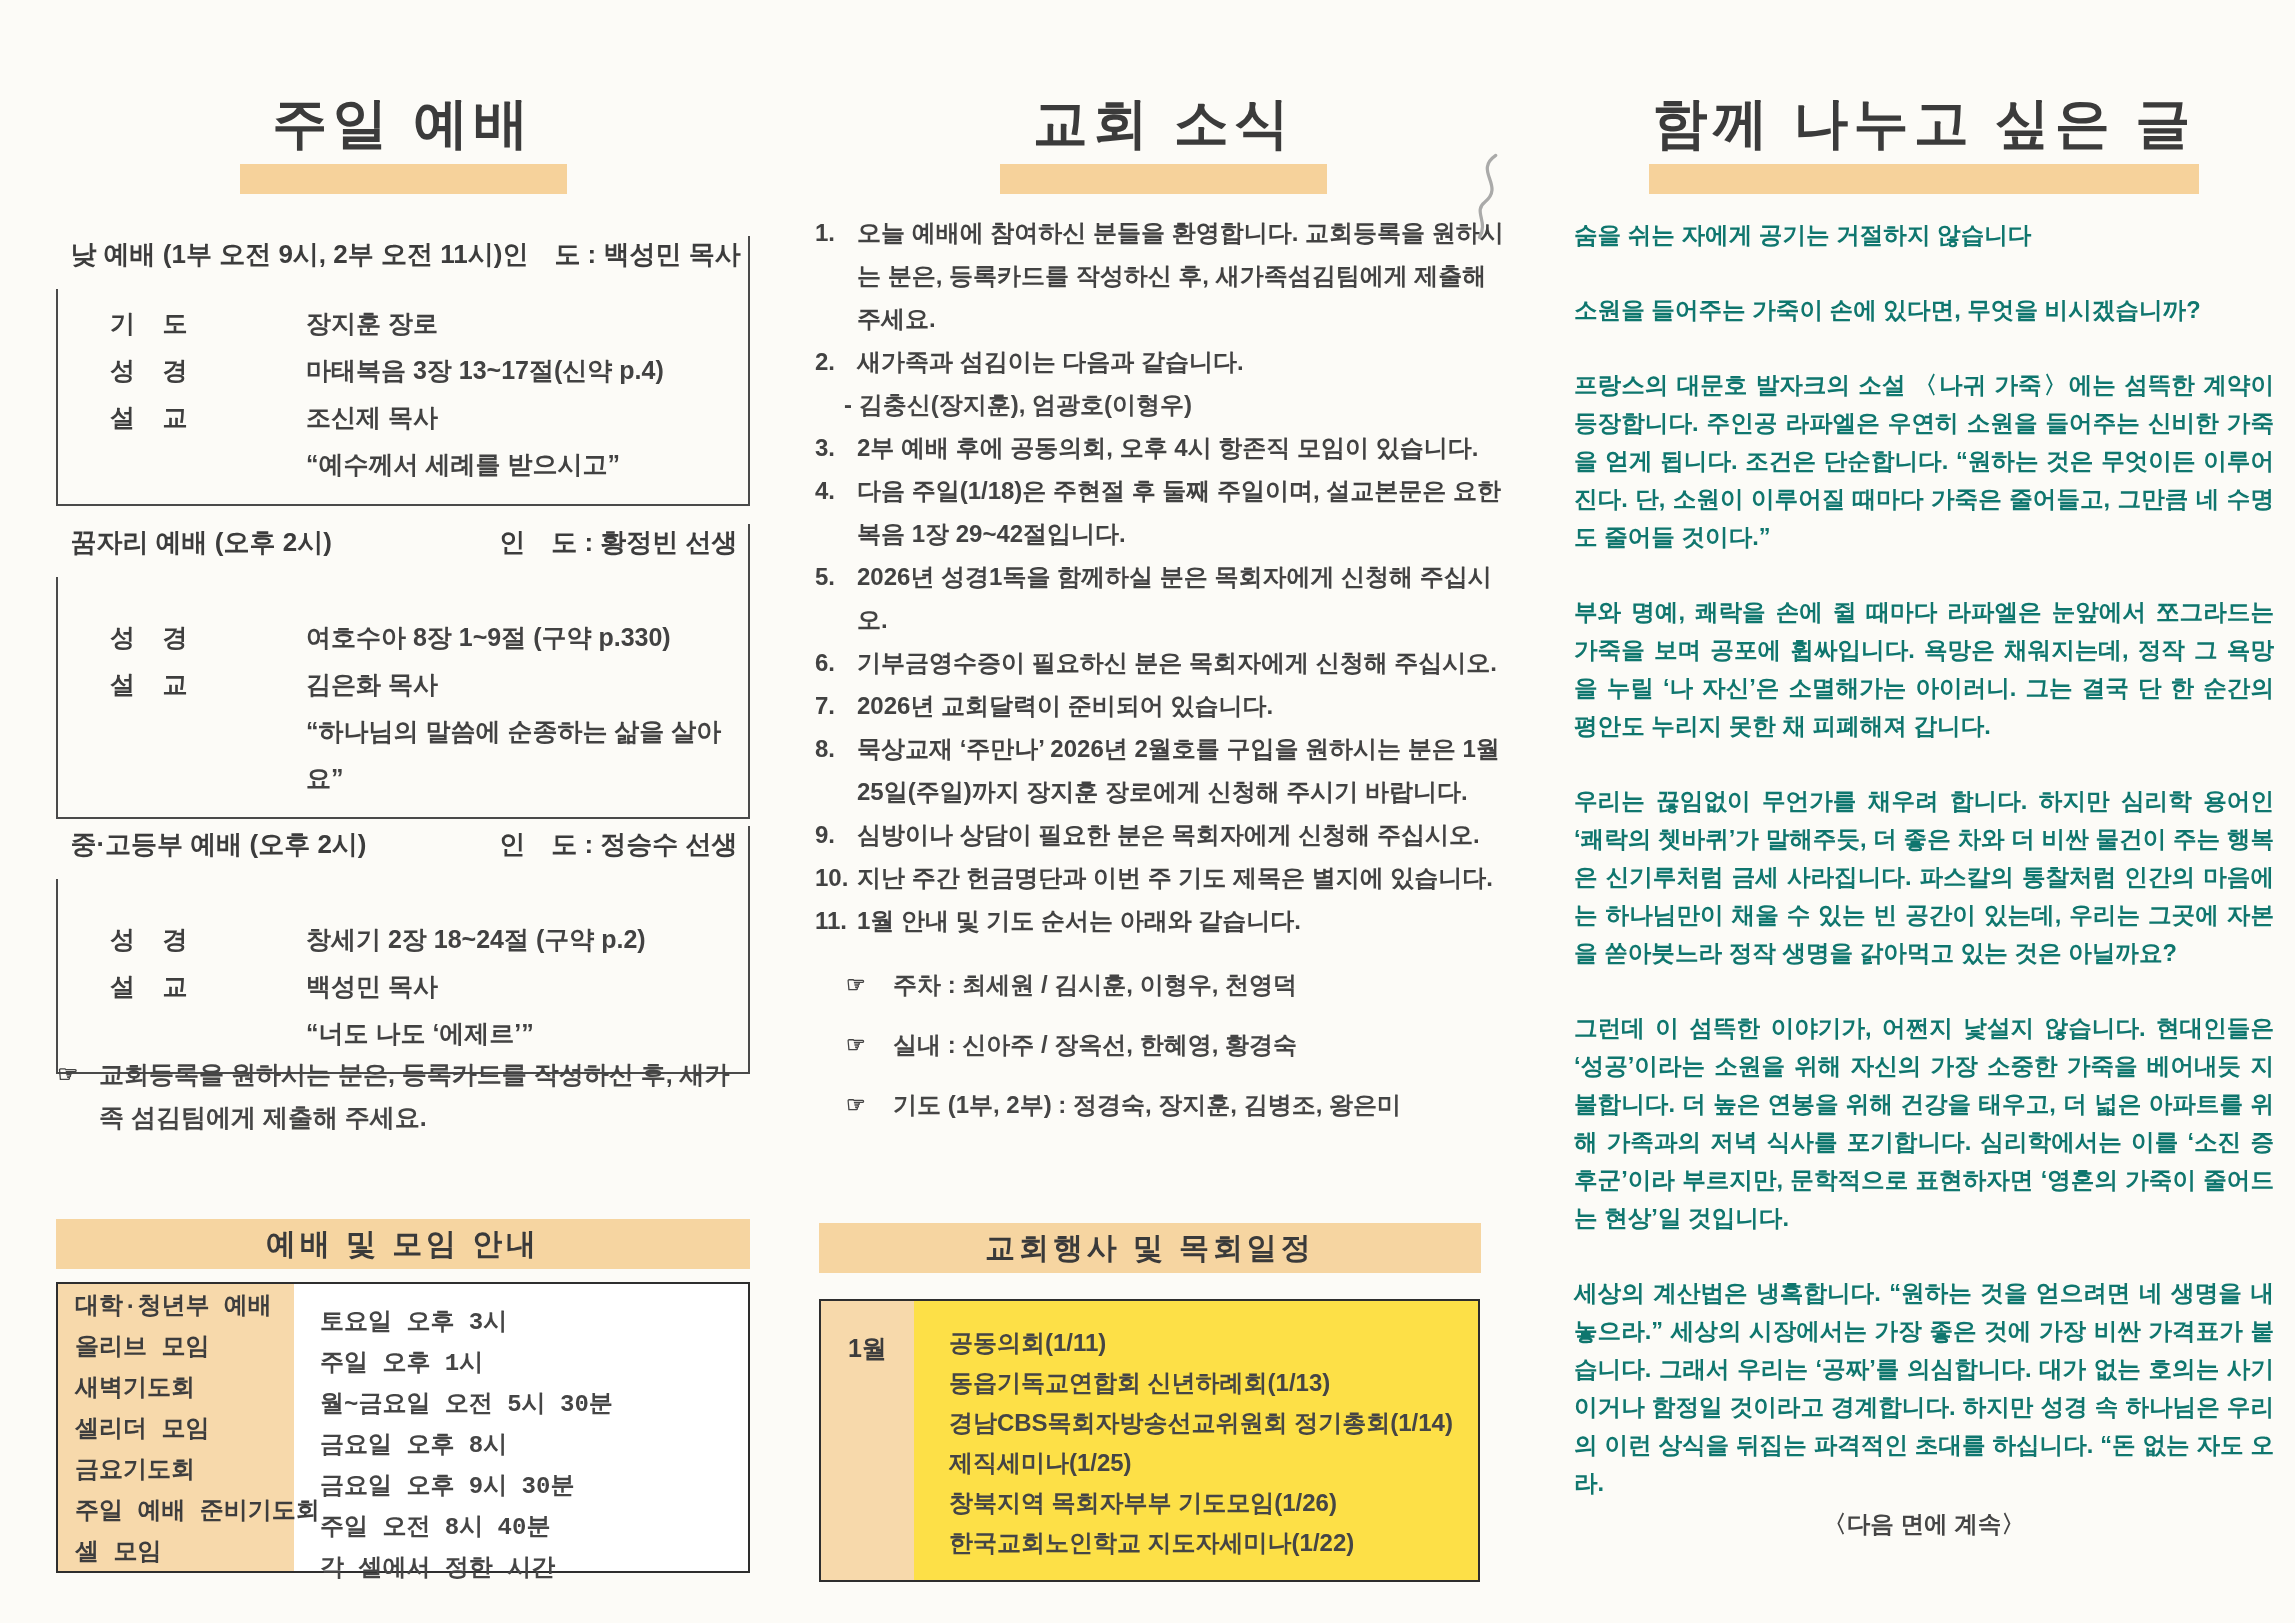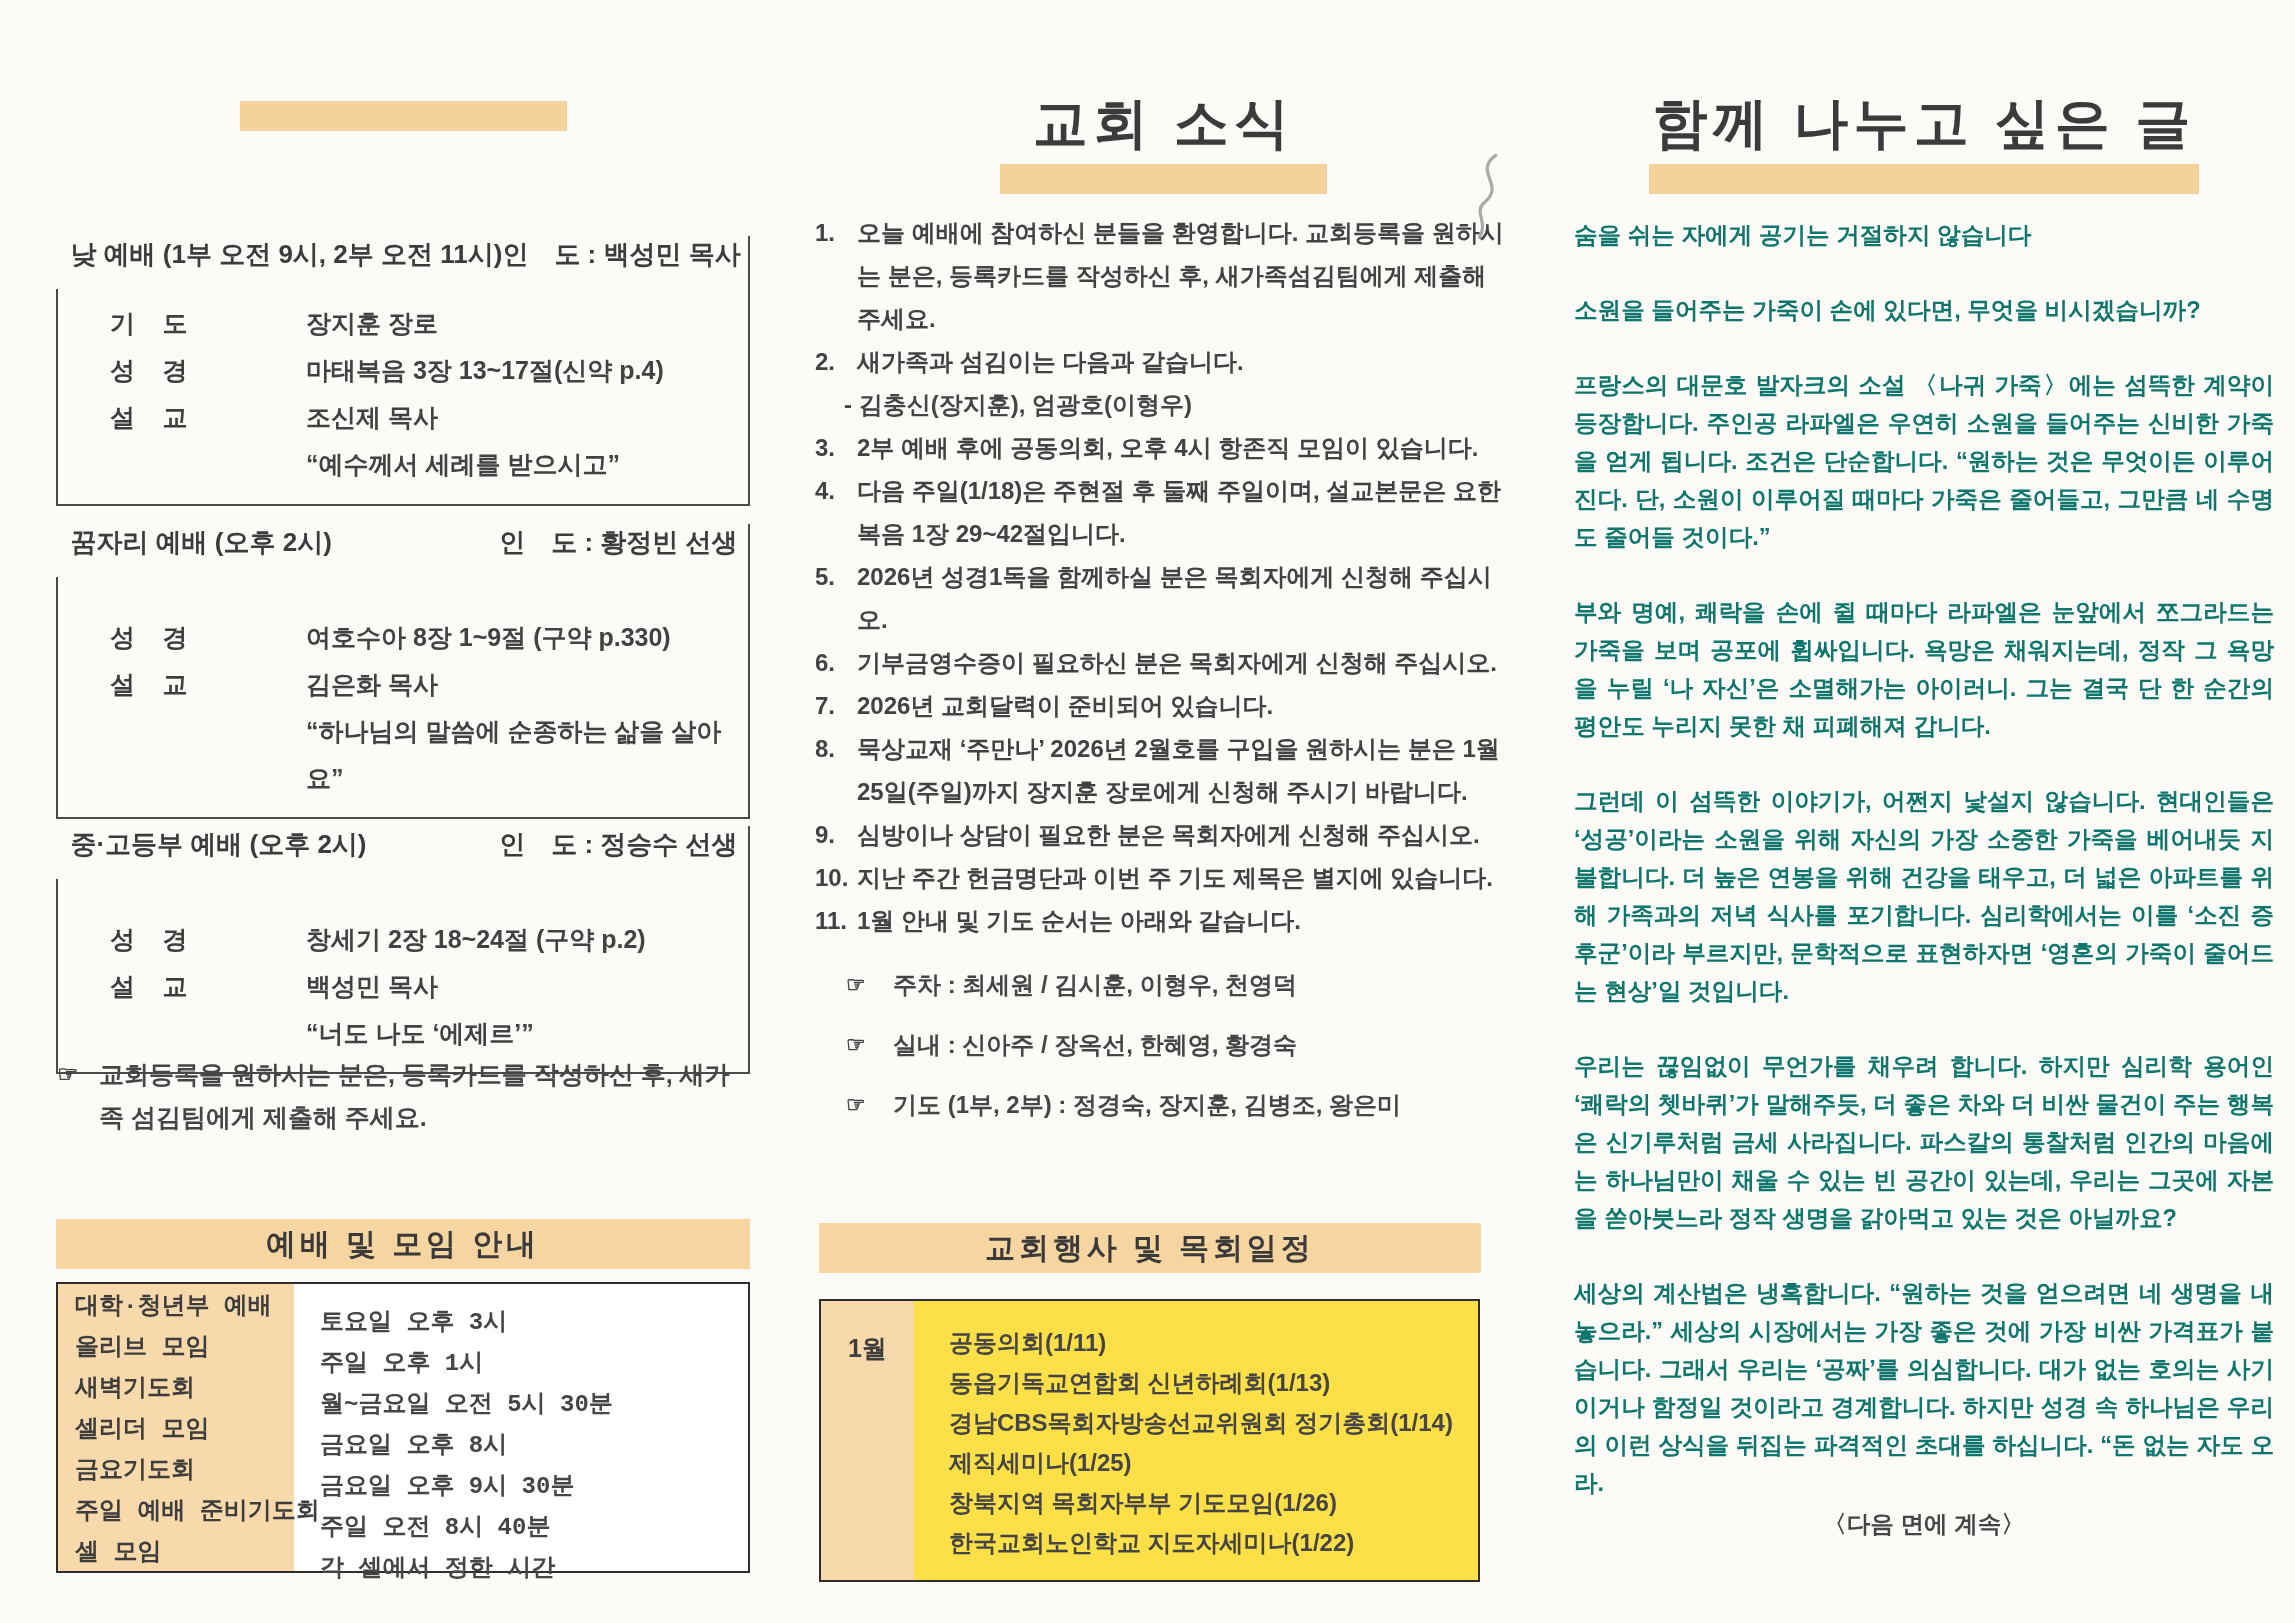--- a/index.html
+++ b/index.html
@@ -61,20 +61,21 @@
   .pfoot{font-size:23.6px;line-height:38px;font-weight:600;text-align:center;margin-top:2.6px;}
   .pen{position:absolute;opacity:.75;}
 </style>
 </head>
 <body>
 
 <div class="page">
 
   <section class="col" style="left:56px;width:694px;">
     <header class="col-title" style="top:92px;">
+      <h1>주일 예배</h1>
       <div class="ubar" style="width:327px;"></div>
     </header>
 
     <div class="svc" style="top:236px;">
       <div class="svc-head">
         <span>낮 예배 (1부 오전 9시, 2부 오전 11시)</span>
         <span>인　도 : 백성민 목사</span>
       </div>
       <div class="svc-body">
         <div class="svc-row">
@@ -270,21 +271,21 @@
     <header class="col-title" style="top:92px;">
       <h1>함께 나누고 싶은 글</h1>
       <div class="ubar" style="width:550px;"></div>
     </header>
 
     <div class="essay" style="top:216px;">
       <p class="para single">숨을 쉬는 자에게 공기는 거절하지 않습니다</p>
       <p class="para single">소원을 들어주는 가죽이 손에 있다면, 무엇을 비시겠습니까?</p>
       <p class="para">프랑스의 대문호 발자크의 소설 〈나귀 가죽〉에는 섬뜩한 계약이 등장합니다. 주인공 라파엘은 우연히 소원을 들어주는 신비한 가죽을 얻게 됩니다. 조건은 단순합니다. “원하는 것은 무엇이든 이루어진다. 단, 소원이 이루어질 때마다 가죽은 줄어들고, 그만큼 네 수명도 줄어들 것이다.”</p>
       <p class="para">부와 명예, 쾌락을 손에 쥘 때마다 라파엘은 눈앞에서 쪼그라드는 가죽을 보며 공포에 휩싸입니다. 욕망은 채워지는데, 정작 그 욕망을 누릴 ‘나 자신’은 소멸해가는 아이러니. 그는 결국 단 한 순간의 평안도 누리지 못한 채 피폐해져 갑니다.</p>
+      <p class="para">우리는 끊임없이 무언가를 채우려 합니다. 하지만 심리학 용어인 ‘쾌락의 쳇바퀴’가 말해주듯, 더 좋은 차와 더 비싼 물건이 주는 행복은 신기루처럼 금세 사라집니다. 파스칼의 통찰처럼 인간의 마음에는 하나님만이 채울 수 있는 빈 공간이 있는데, 우리는 그곳에 자본을 쏟아붓느라 정작 생명을 갉아먹고 있는 것은 아닐까요?</p>
       <p class="para">그런데 이 섬뜩한 이야기가, 어쩐지 낯설지 않습니다. 현대인들은 ‘성공’이라는 소원을 위해 자신의 가장 소중한 가죽을 베어내듯 지불합니다. 더 높은 연봉을 위해 건강을 태우고, 더 넓은 아파트를 위해 가족과의 저녁 식사를 포기합니다. 심리학에서는 이를 ‘소진 증후군’이라 부르지만, 문학적으로 표현하자면 ‘영혼의 가죽이 줄어드는 현상’일 것입니다.</p>
-      <p class="para">우리는 끊임없이 무언가를 채우려 합니다. 하지만 심리학 용어인 ‘쾌락의 쳇바퀴’가 말해주듯, 더 좋은 차와 더 비싼 물건이 주는 행복은 신기루처럼 금세 사라집니다. 파스칼의 통찰처럼 인간의 마음에는 하나님만이 채울 수 있는 빈 공간이 있는데, 우리는 그곳에 자본을 쏟아붓느라 정작 생명을 갉아먹고 있는 것은 아닐까요?</p>
       <p class="para" style="margin-bottom:0;">세상의 계산법은 냉혹합니다. “원하는 것을 얻으려면 네 생명을 내놓으라.” 세상의 시장에서는 가장 좋은 것에 가장 비싼 가격표가 붙습니다. 그래서 우리는 ‘공짜’를 의심합니다. 대가 없는 호의는 사기이거나 함정일 것이라고 경계합니다. 하지만 성경 속 하나님은 우리의 이런 상식을 뒤집는 파격적인 초대를 하십니다. “돈 없는 자도 오라.</p>
       <div class="pfoot">〈다음 면에 계속〉</div>
     </div>
   </section>
 
 </div>
 
 
 </body></html>

